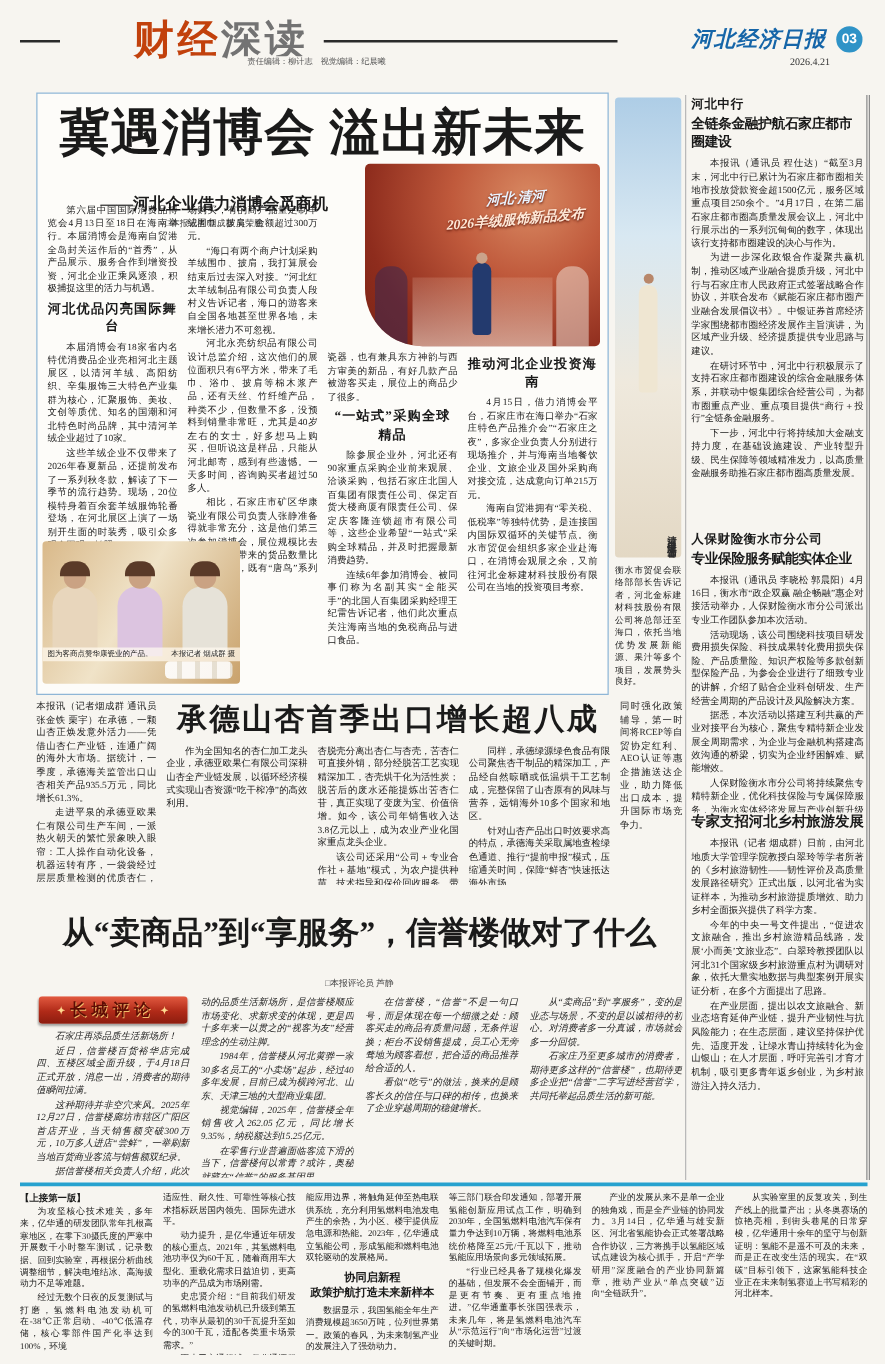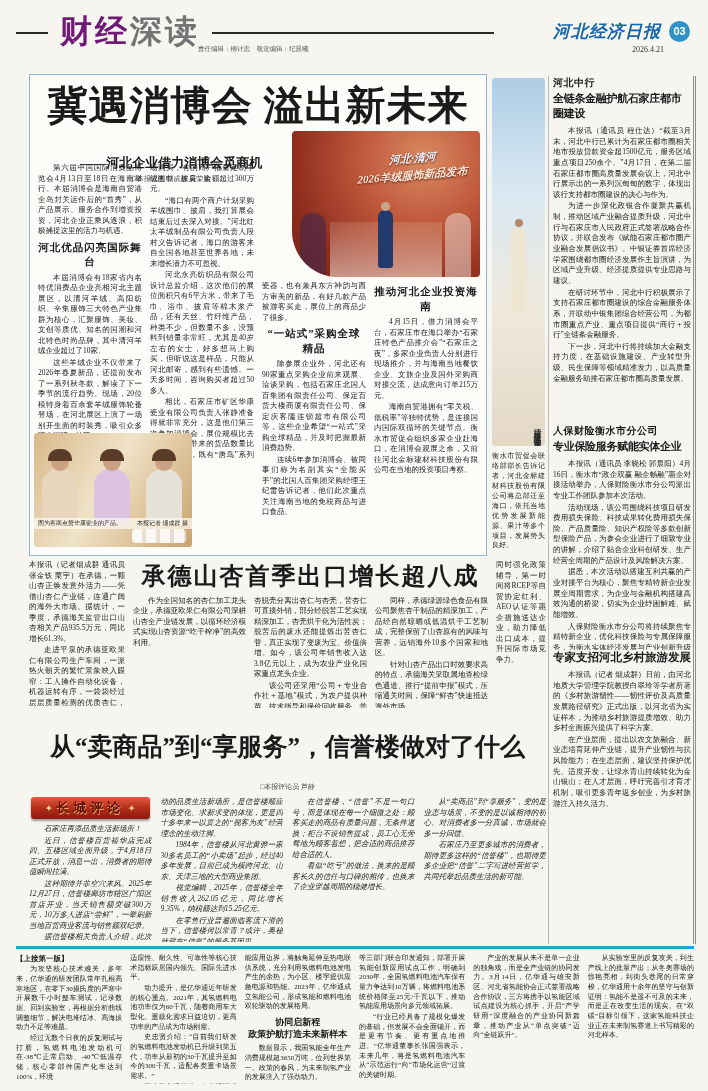--- a/index.html
+++ b/index.html
@@ -8,21 +8,21 @@
   .abs{position:absolute;}
   p{margin:0;}
   .para{text-indent:2em;margin-bottom:1px;text-align:justify;}
   .cont > p:first-child{text-indent:0;}
 
   
   .header{left:16px;top:20px;width:678px;height:48px;}
   .head-rule{position:absolute;left:0;top:12px;width:478px;height:2px;background:#2b2b2b;}
   .section-title{position:absolute;left:32px;top:-6px;background:#f7f5f0;padding:0 12px;
                  font-size:32px;font-weight:900;letter-spacing:3px;line-height:1.1;}
-  .st1{color:#701a75;}
+  .st1{color:#c2410c;margin-left:47px;}
   .st2{color:#737373;}
   .editors{position:absolute;left:178px;top:25px;font-size:6.5px;color:#555;background:#f7f5f0;padding:0 4px;}
   .paper-info{position:absolute;right:4px;top:0;width:170px;text-align:right;}
   .paper-name{display:inline-block;font-size:17px;font-weight:bold;font-style:italic;color:#1565a8;letter-spacing:1px;vertical-align:middle;}
   .page-circle{display:inline-block;width:21px;height:21px;border-radius:50%;background:#2f93c7;color:#fff;
                font-family:"Liberation Sans",sans-serif;font-size:11px;font-weight:bold;line-height:21px;
                text-align:center;vertical-align:middle;margin-left:4px;}
   .paper-date{font-size:8px;color:#333;margin-top:2px;margin-right:26px;}
 
   
@@ -283,20 +283,21 @@
         <p class="para">本报讯（通讯员 李晓松 郭晨阳）4月16日，衡水市“政企双赢 融企畅融”惠企对接活动举办，人保财险衡水市分公司派出专业工作团队参加本次活动。</p>
         <p class="para">活动现场，该公司围绕科技项目研发费用损失保险、科技成果转化费用损失保险、产品质量险、知识产权险等多款创新型保险产品，为参会企业进行了细致专业的讲解，介绍了贴合企业科创研发、生产经营全周期的产品设计及风险解决方案。</p>
         <p class="para">据悉，本次活动以搭建互利共赢的产业对接平台为核心，聚焦专精特新企业发展全周期需求，为企业与金融机构搭建高效沟通的桥梁，切实为企业纾困解难、赋能增效。</p>
         <p class="para">人保财险衡水市分公司将持续聚焦专精特新企业，优化科技保险与专属保障服务，为衡水实体经济发展与产业创新升级提供坚实金融支撑。</p>
       </div>
   </article>
   <article class="r-art art-exp">
     <div class="exp-title">专家支招河北乡村旅游发展</div>
     <div class="r-body">
         <p class="para">本报讯（记者 烟成群）日前，由河北地质大学管理学院教授白翠玲等学者所著的《乡村旅游韧性——韧性评价及高质量发展路径研究》正式出版，以河北省为实证样本，为推动乡村旅游提质增效、助力乡村全面振兴提供了科学方案。</p>
+        <p class="para">今年的中央一号文件提出，“促进农文旅融合，推出乡村旅游精品线路，发展‘小而美’文旅业态”。白翠玲教授团队以河北31个国家级乡村旅游重点村为调研对象，依托大量实地数据与典型案例开展实证分析，在多个方面提出了思路。</p>
         <p class="para">在产业层面，提出以农文旅融合、新业态培育延伸产业链，提升产业韧性与抗风险能力；在生态层面，建议坚持保护优先、适度开发，让绿水青山持续转化为金山银山；在人才层面，呼吁完善引才育才机制，吸引更多青年返乡创业，为乡村旅游注入持久活力。</p>
       </div>
   </article>
 </div>
 
 <div class="abs blue-rule"></div>
 <section class="abs bottom-strip">
   <div class="bs-col">
     <div class="bs-marker">【上接第一版】</div>
     <div>

